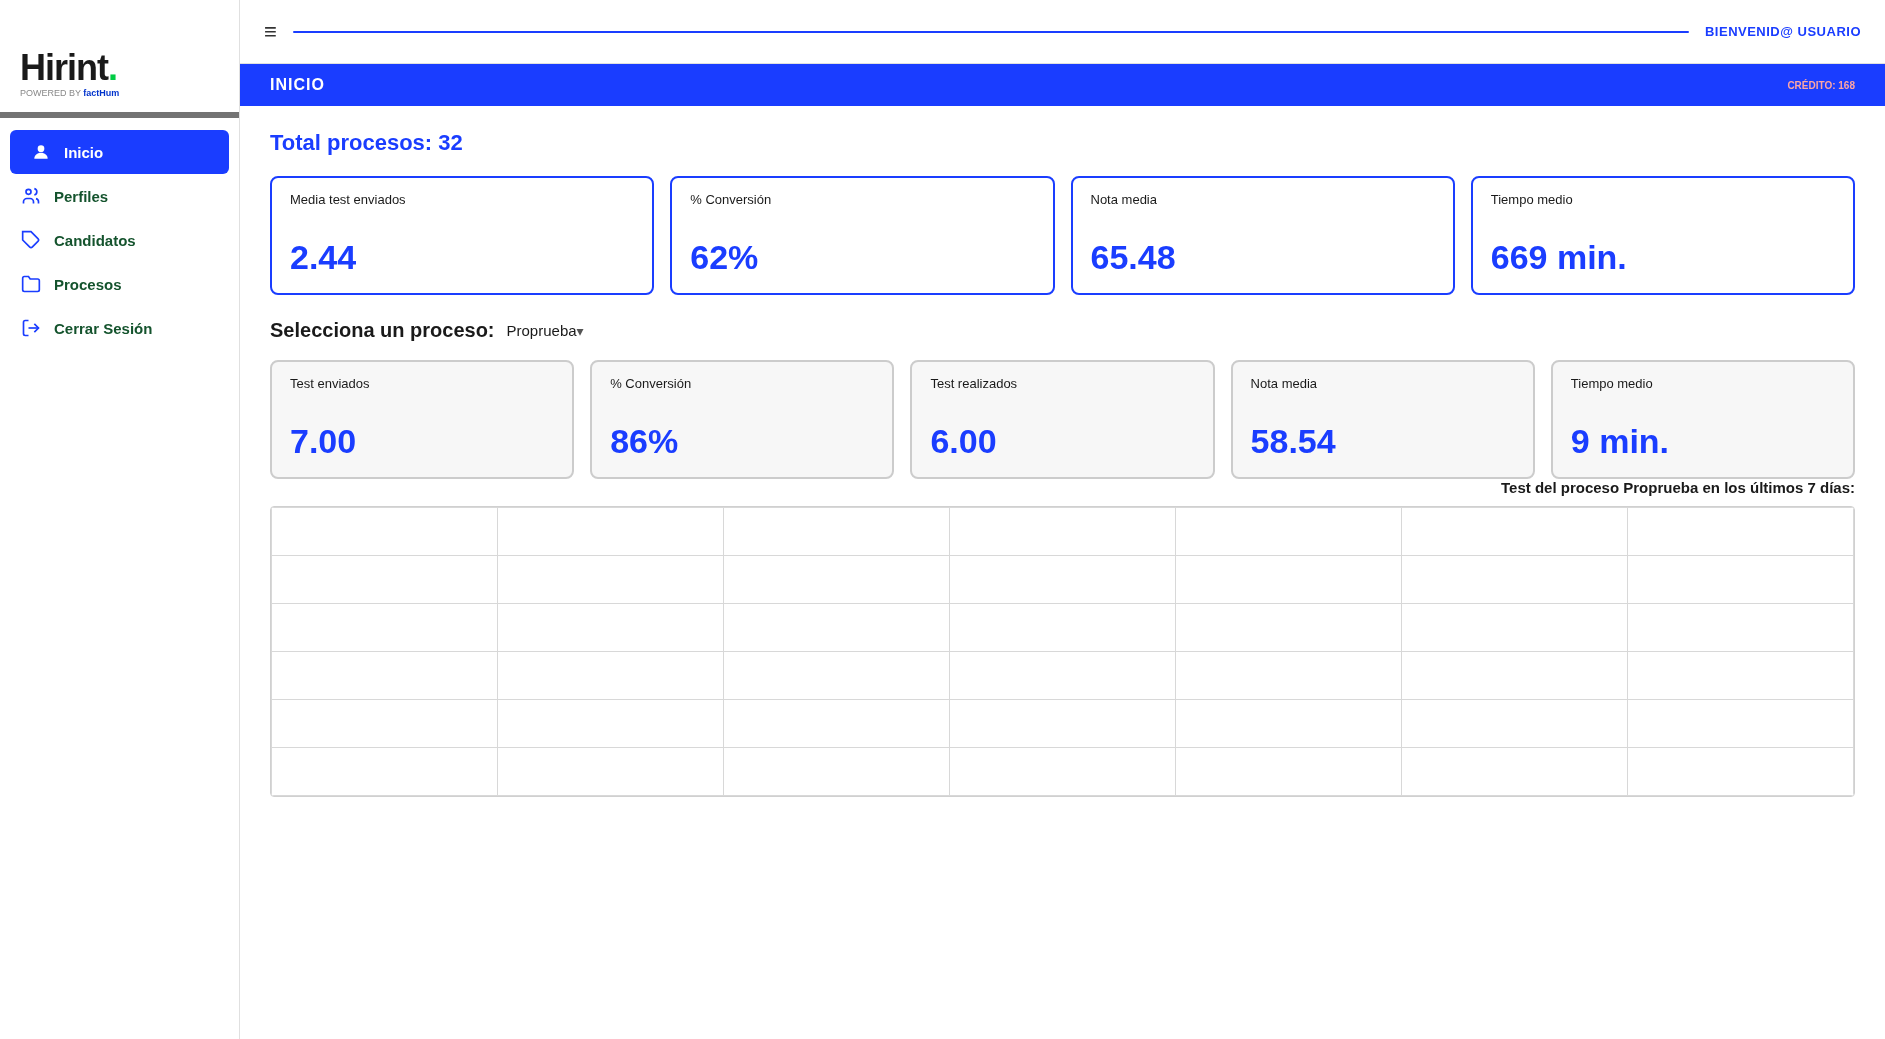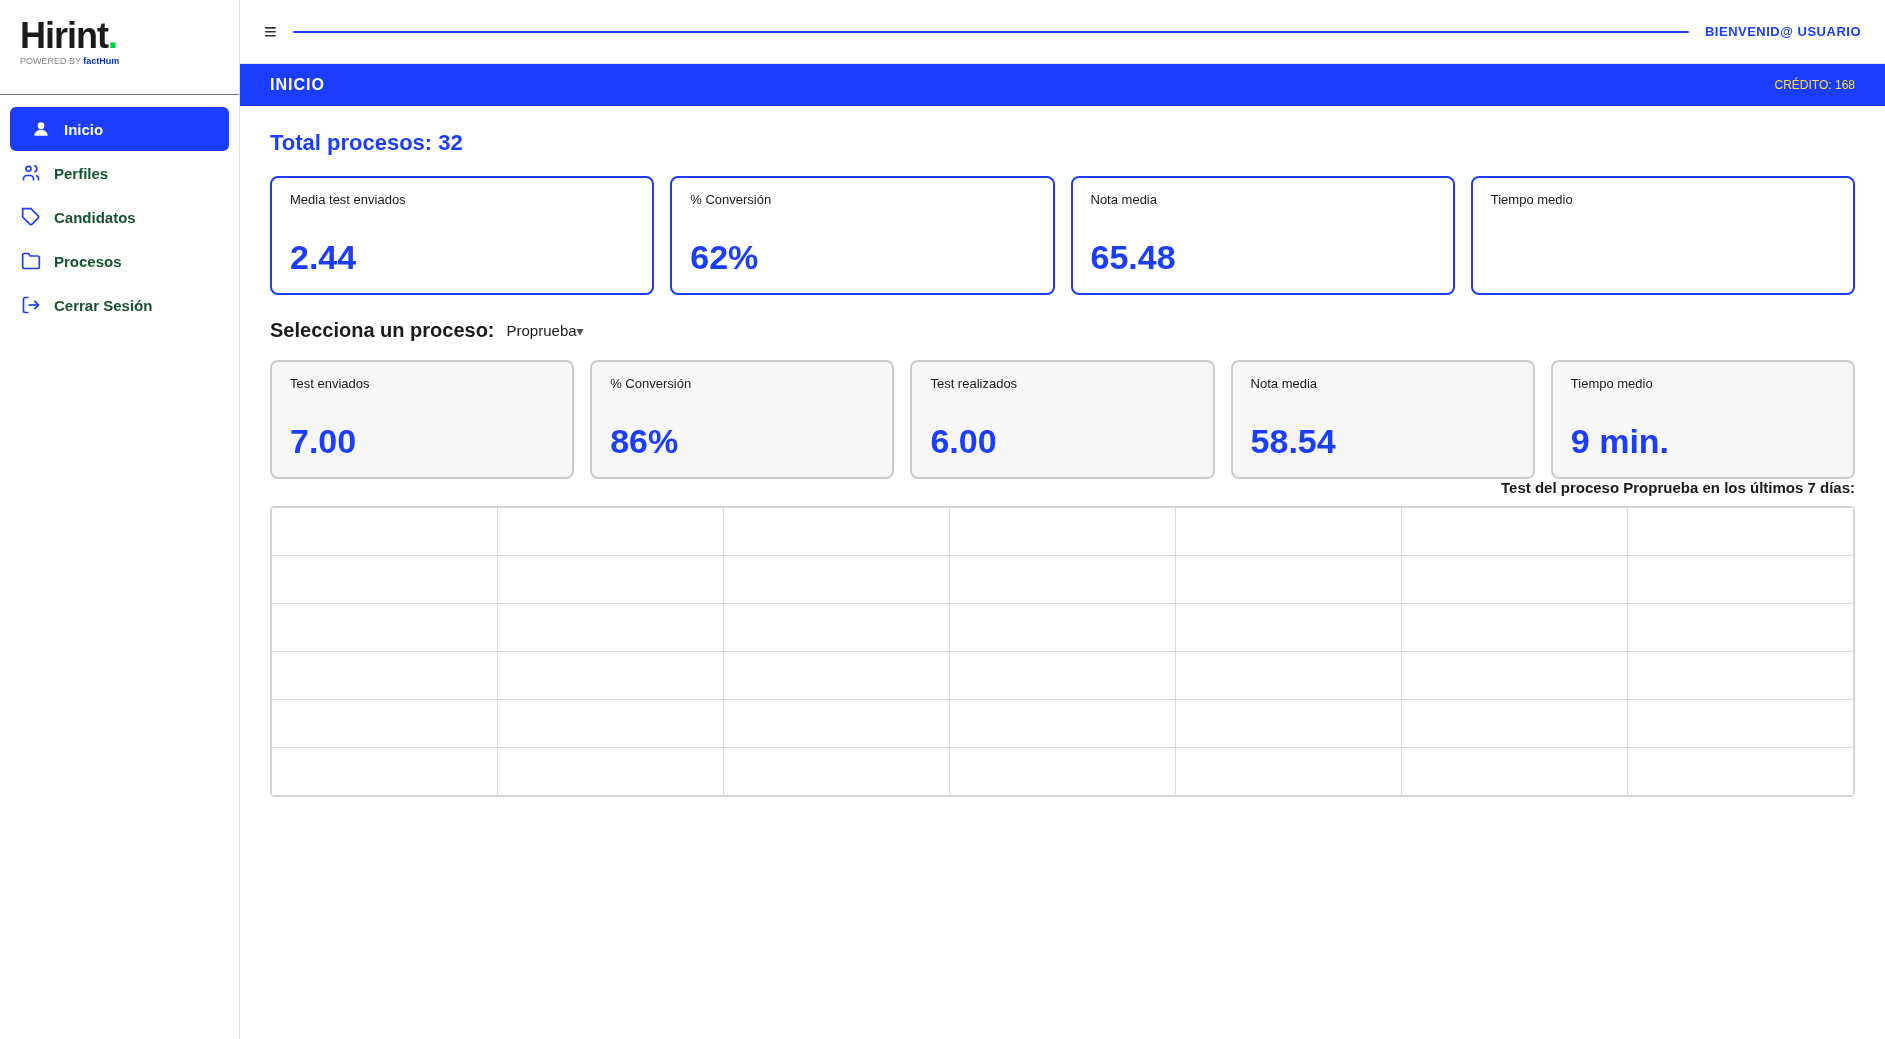--- a/index.html
+++ b/index.html
@@ -8,22 +8,23 @@
     
     .sidebar {
       width: 240px;
       min-width: 240px;
       background: #fff;
       border-right: 1px solid #e0e0e0;
       display: flex;
       flex-direction: column;
     }
     .sidebar-logo {
-      padding: 18px 20px 28px 20px;
-      border-bottom: 1px solid #737373;
+      padding: 18px 20px 14px 20px;
+      border-bottom: 6px solid #737373;
+      margin-top: 32px;
     }
     .logo-hirint {
       font-size: 36px;
       font-weight: 900;
       color: #1a1a1a;
       letter-spacing: -1px;
       line-height: 1;
     }
     .logo-hirint span.dot {
       color: #00cc44;
@@ -117,23 +118,23 @@
       justify-content: space-between;
       padding: 12px 30px;
     }
     .page-header-title {
       font-size: 16px;
       font-weight: 700;
       color: #fff;
       letter-spacing: 1px;
     }
     .page-header-credit {
-      font-size: 12px;
-      font-weight: 400;
-      color: #fde047;
+      font-size: 10px;
+      font-weight: 700;
+      color: #fca5a5;
     }
 
     
     .dashboard {
       padding: 24px 30px;
     }
     .total-procesos {
       font-size: 22px;
       font-weight: 700;
       color: #1a1a1a;
@@ -335,20 +336,21 @@
         <div class="stat-card">
           <div class="stat-label">% Conversión</div>
           <div class="stat-value">62%</div>
         </div>
         <div class="stat-card">
           <div class="stat-label">Nota media</div>
           <div class="stat-value">65.48</div>
         </div>
         <div class="stat-card">
           <div class="stat-label">Tiempo medio</div>
+          <div class="stat-value">669 min.</div>
         </div>
       </div>
 
       <div class="process-selector">
         <span class="process-label">Selecciona un proceso:</span>
         <button class="process-dropdown">
           <span>Proprueba</span>
           <span class="process-dropdown-arrow">▾</span>
         </button>
       </div>

